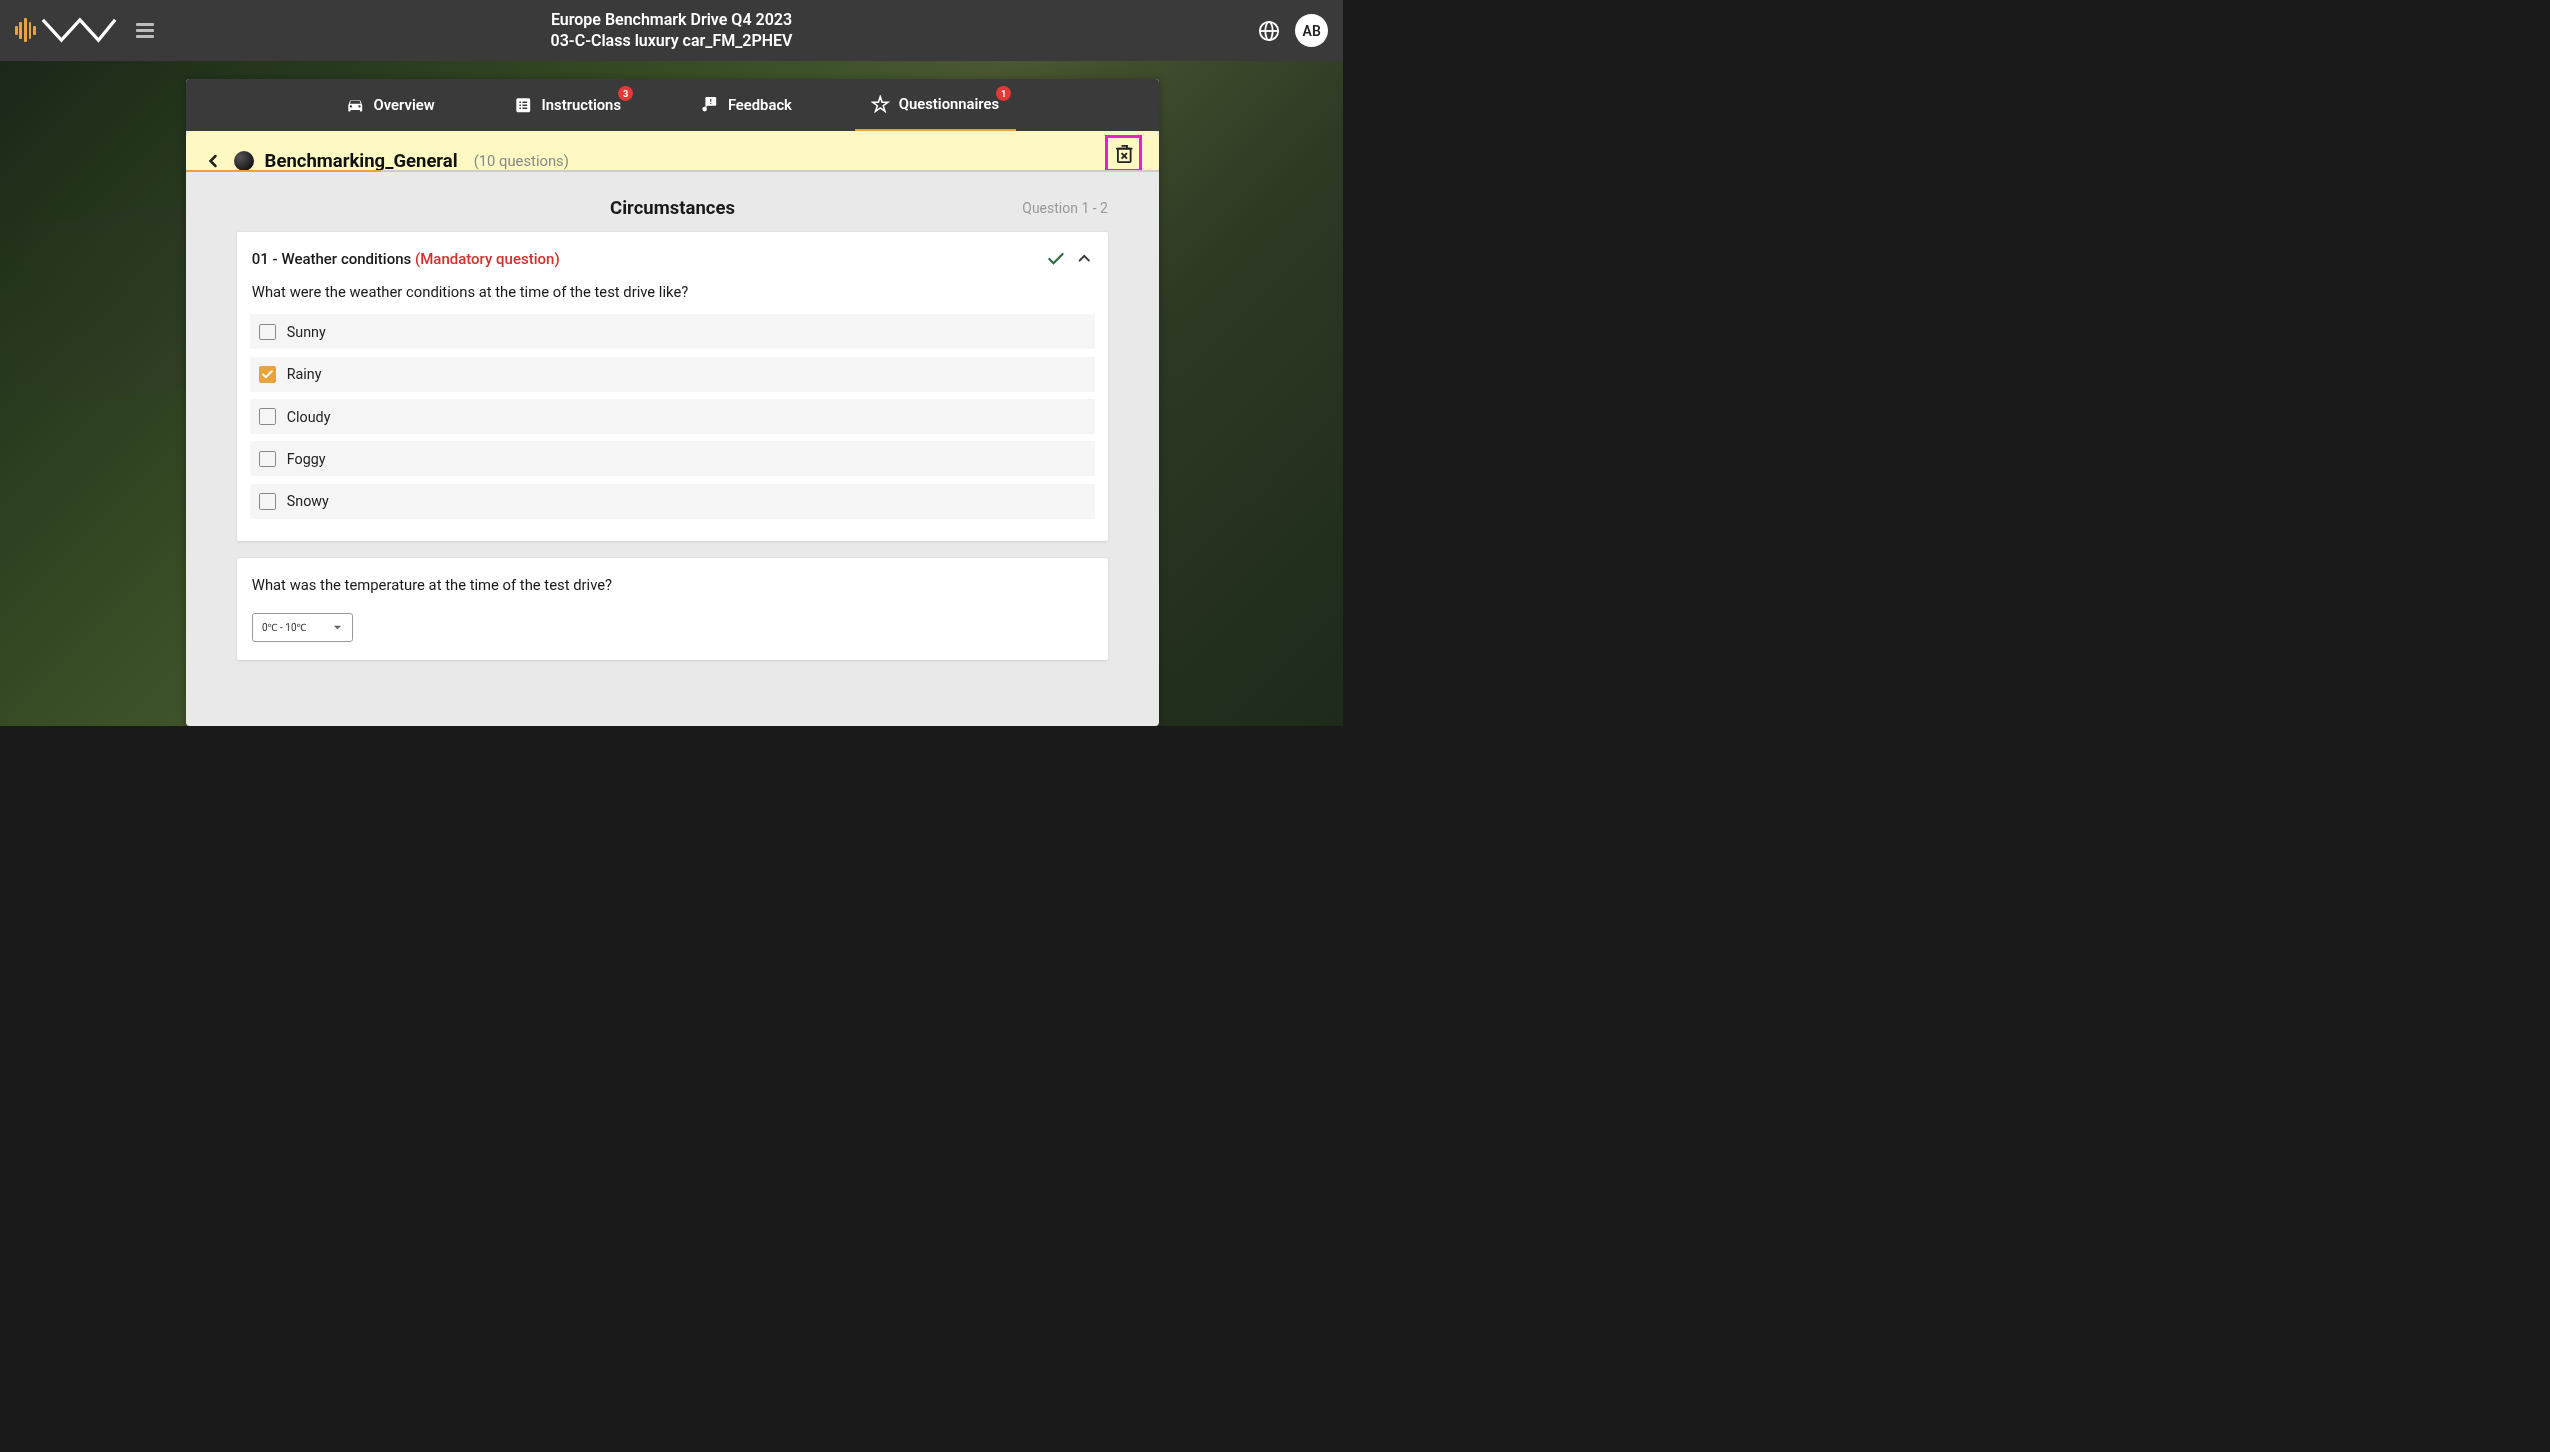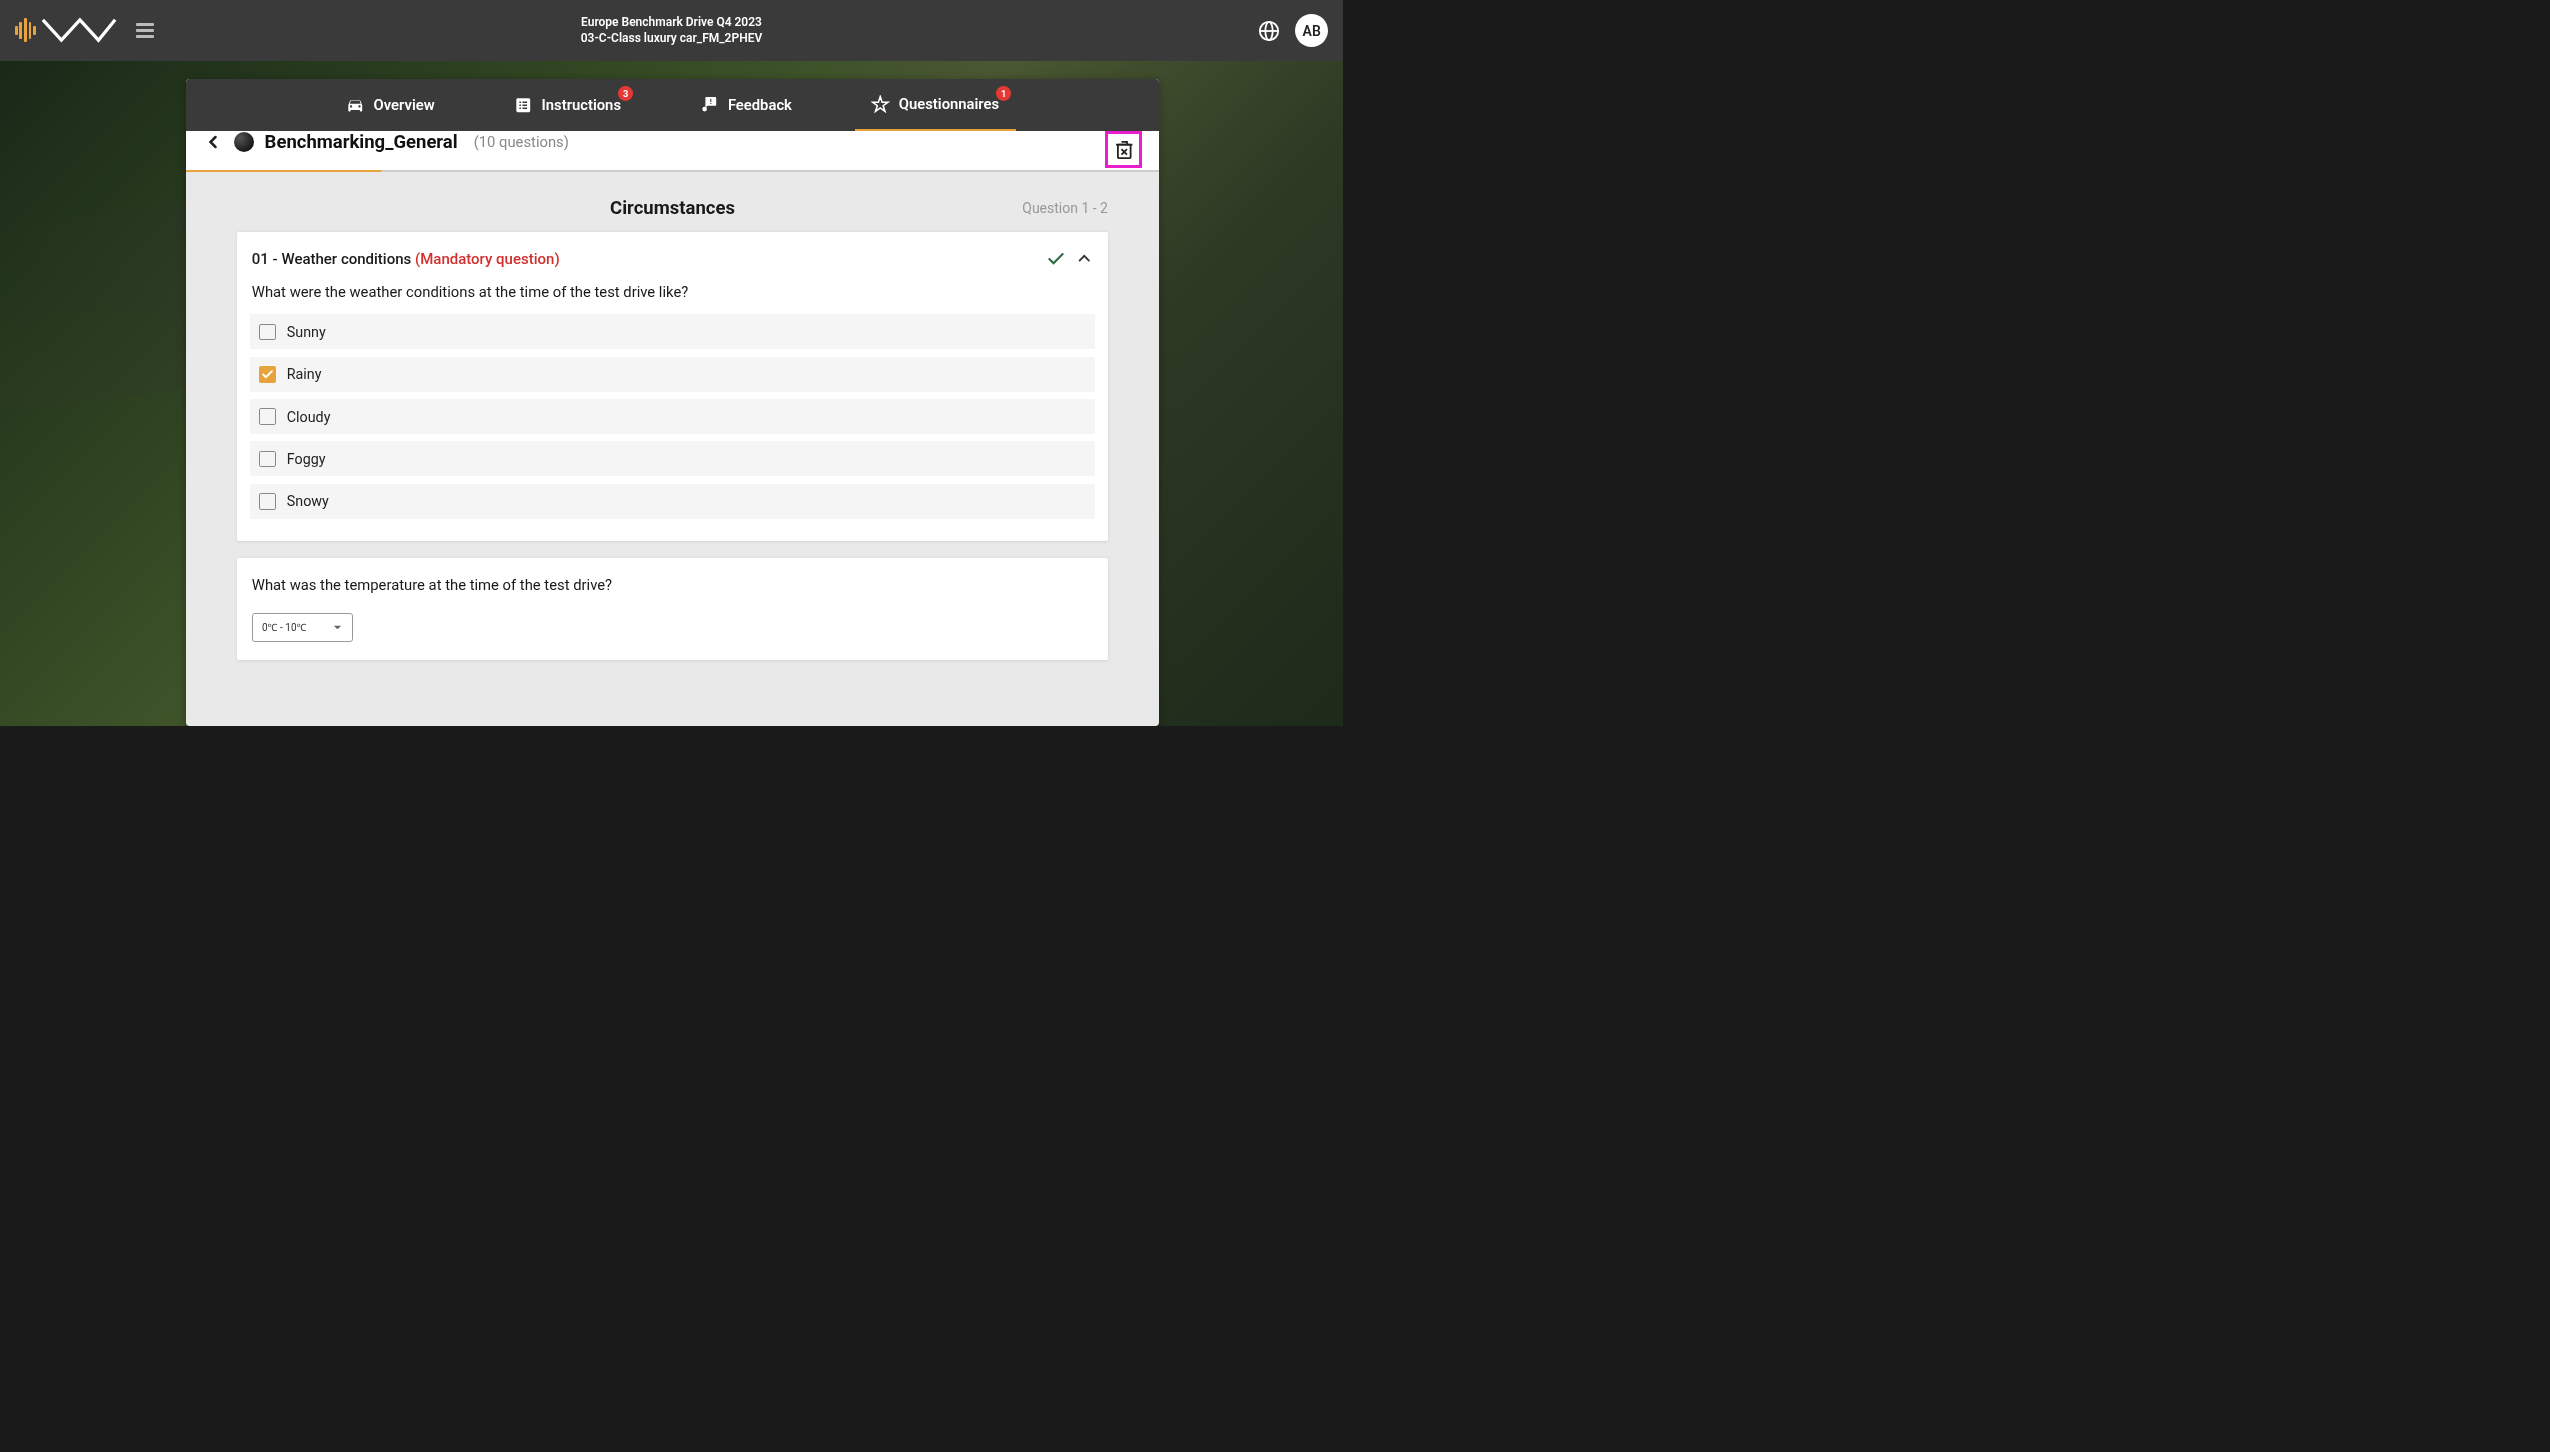--- a/index.html
+++ b/index.html
@@ -7,30 +7,30 @@
     .bg-image { position: absolute; top: 61px; left: 0; right: 0; bottom: 0; background: linear-gradient(135deg, #1a2818 0%, #2a3d1f 20%, #3d5228 40%, #4a5832 50%, #2e3a24 70%, #1e2a1a 100%); }
     .bg-road { position: absolute; top: 74px; left: 0; right: 0; height: 185px; background: linear-gradient(95deg, transparent 0%, rgba(50,50,50,0.6) 40%, rgba(60,60,60,0.7) 50%, transparent 70%); transform: skewY(-8deg); }
     .topbar { position: relative; z-index: 10; height: 61px; background: #3a3a3a; display: flex; align-items: center; padding: 0 14.8px; justify-content: space-between; }
     .topbar-left { display: flex; align-items: center; gap: 14.8px; }
     .logo { display: flex; align-items: center; gap: 1.8px; }
     .logo-bars { display: flex; align-items: center; gap: 1.8px; }
     .logo-bar { width: 2.8px; background: #e8a33d; border-radius: 0.9px; }
     .logo-wave { margin-left: 3.7px; }
     .hamburger { cursor: pointer; padding: 3.7px; }
     .hamburger-line { width: 18.5px; height: 2.3px; background: #bbb; margin: 3.7px 0; border-radius: 0.9px; }
-    .topbar-center { position: absolute; left: 50%; transform: translateX(-50%); text-align: center; color: #fff; font-size: 12px; font-weight: 600; line-height: 1.3; }
+    .topbar-center { position: absolute; left: 50%; transform: translateX(-50%); text-align: center; color: #fff; font-size: 16px; font-weight: 600; line-height: 1.3; }
     .topbar-right { display: flex; align-items: center; gap: 14.8px; }
     .globe-icon { color: #fff; cursor: pointer; }
     .avatar { width: 33px; height: 33px; border-radius: 50%; background: #fff; color: #222; display: flex; align-items: center; justify-content: center; font-weight: 600; font-size: 14px; cursor: pointer; }
     .panel { position: absolute; z-index: 20; top: 79px; left: 186px; width: 973px; height: 647px; background: #e9e9e9; border-radius: 3.7px; box-shadow: 0 1.8px 9.2px rgba(0,0,0,0.3); display: flex; flex-direction: column; overflow: hidden; }
     .tabs { background: #3a3a3a; display: flex; align-items: center; justify-content: center; height: 52px; gap: 46px; }
     .tab { display: flex; align-items: center; gap: 9.2px; color: #fff; font-size: 14.8px; font-weight: 600; cursor: pointer; height: 100%; padding: 0 16.6px; position: relative; }
     .tab.active { border-bottom: 2.8px solid #e8a33d; }
     .tab-badge { position: absolute; top: 7.4px; right: 4.6px; width: 14.8px; height: 14.8px; border-radius: 50%; background: #e53935; color: #fff; font-size: 9.2px; font-weight: 700; display: flex; align-items: center; justify-content: center; }
-    .subheader { background: #ffffff; height: 41px; display: flex; align-items: flex-start; padding: 0 16.6px; justify-content: space-between; position: relative; }
+    .subheader { background: #fef9c3; height: 41px; display: flex; align-items: flex-end; padding: 0 16.6px; justify-content: space-between; position: relative; border-radius: 7px; }
     .subheader-left { display: flex; align-items: center; gap: 11px; }
     .back-chevron { cursor: pointer; color: #222; }
     .status-dot { width: 20px; height: 20px; border-radius: 50%; background: radial-gradient(circle at 30% 30%, #555, #000); }
     .qname { font-size: 18.5px; font-weight: 700; color: #111; }
     .qcount { font-size: 14.8px; color: #888; margin-left: 5px; }
     .delete-btn { width: 37px; height: 37px; border: 3.7px solid #e91ecc; display: flex; align-items: center; justify-content: center; cursor: pointer; }
     .progress-line { position: absolute; bottom: 0; left: 0; right: 0; height: 1.8px; background: #ccc; }
     .progress-fill { height: 100%; width: 20%; background: #e8a33d; }
     .body-area { flex: 1; overflow-y: auto; padding: 12px; }
     .section-header { display: flex; align-items: center; justify-content: center; padding: 13px 18.5px; position: relative; }

